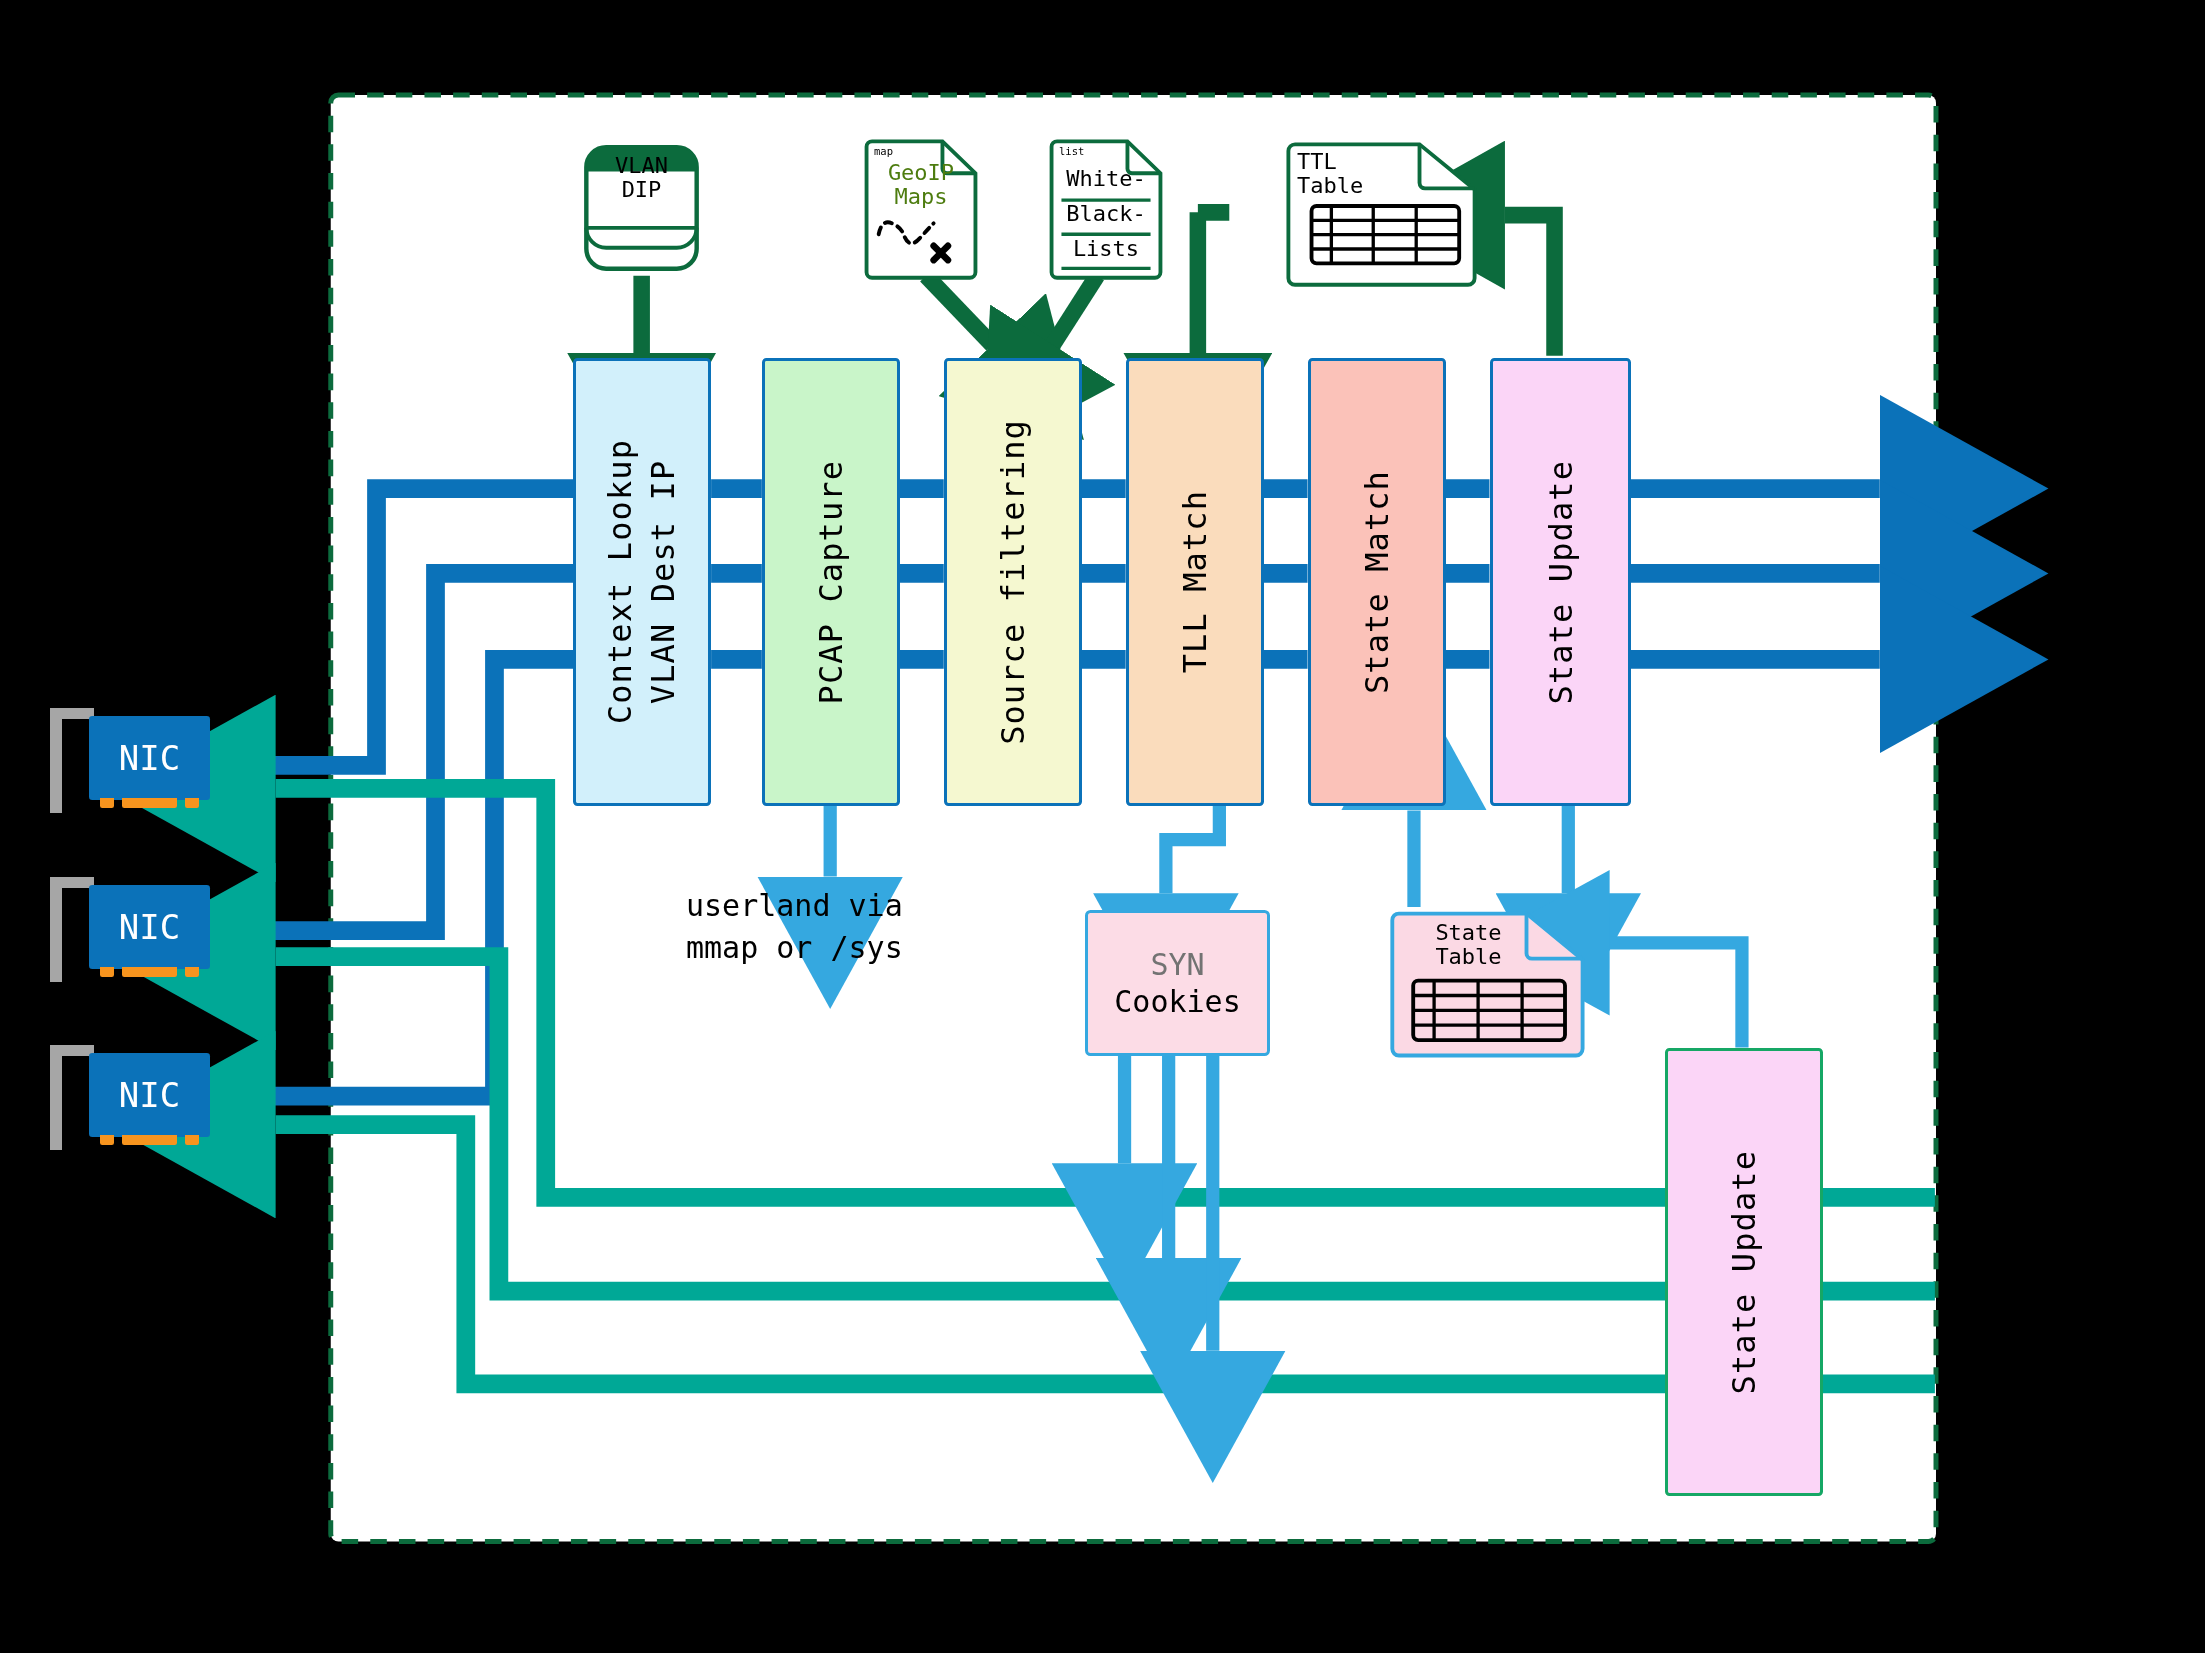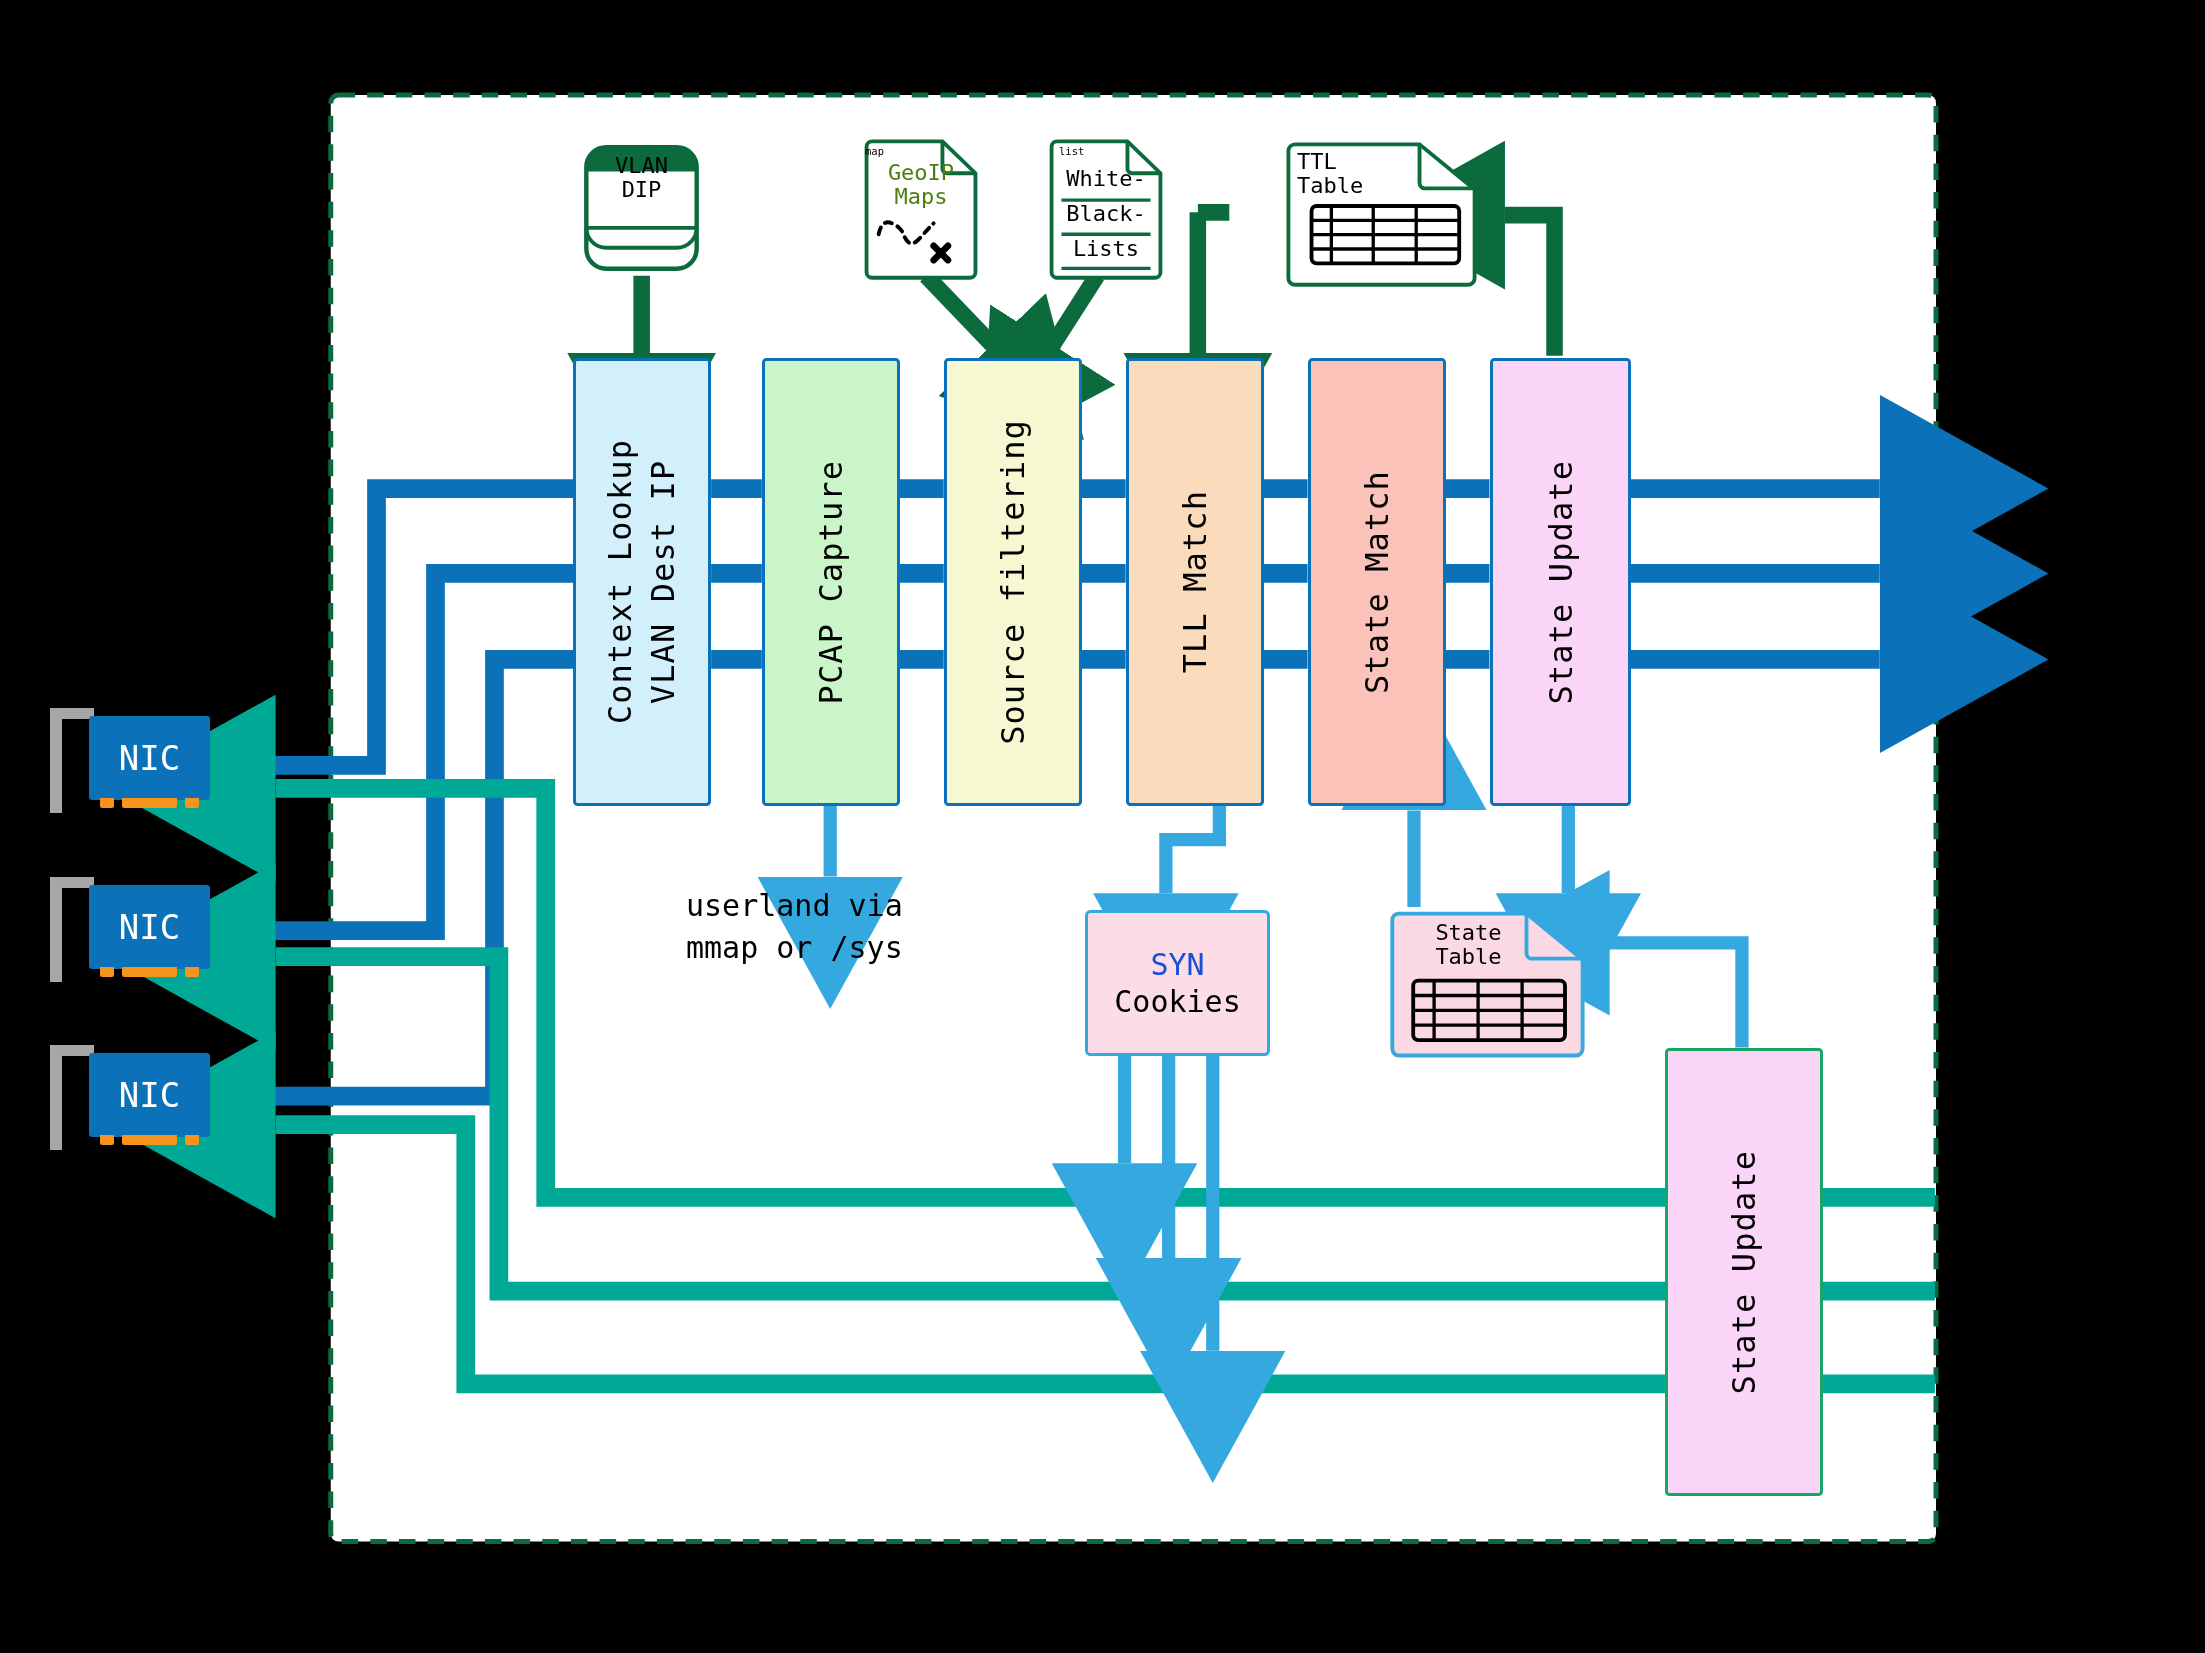--- a/index.html
+++ b/index.html
@@ -153,21 +153,21 @@
     </div>
   </div>
 
   <div style="position:absolute;left:863px;top:138px;width:116px;height:143px;">
     <svg viewBox="0 0 210 260" style="width:116px;height:143px;">
       <path d="M6 16 a10 10 0 0 1 10 -10 h128 l60 58 v180 a10 10 0 0 1 -10 10 H16 a10 10 0 0 1 -10 -10 z" fill="#ffffff" stroke="#0c6b3d" stroke-width="7"></path>
       <path d="M144 6 v50 a8 8 0 0 0 8 8 h52" fill="none" stroke="#0c6b3d" stroke-width="7"></path>
       <path d="M28 175 q6 -28 24 -20 t22 22 q10 26 28 6 t26 -28" fill="none" stroke="#000" stroke-width="7" stroke-dasharray="13 11" stroke-linecap="round"></path>
       <path d="M128 196 l26 26 M154 196 l-26 26" stroke="#000" stroke-width="12" stroke-linecap="round"></path>
     </svg>
-    <div style="position:absolute;left:2px;top:7.2px;font-size:10.5px;color:#000;">map</div>
+    <div style="position:absolute;left:11px;top:7.2px;font-size:10.5px;color:#000;">map</div>
     <div style="position:absolute;left:0;top:23px;width:116px;text-align:center;line-height:1.1;font-size:22px;color:#4d7c0f;">
       <div>GeoIP</div>
       <div>Maps</div>
     </div>
   </div>
 
   <div style="position:absolute;left:1048px;top:138px;width:116px;height:143px;">
     <svg viewBox="0 0 210 260" style="width:116px;height:143px;">
       <path d="M6 16 a10 10 0 0 1 10 -10 h128 l60 58 v180 a10 10 0 0 1 -10 10 H16 a10 10 0 0 1 -10 -10 z" fill="#ffffff" stroke="#0c6b3d" stroke-width="7"></path>
       <path d="M144 6 v50 a8 8 0 0 0 8 8 h52" fill="none" stroke="#0c6b3d" stroke-width="7"></path>
@@ -220,21 +220,21 @@
   <div style="position:absolute;left:1490px;top:358px;width:141px;height:448px;background:#fbd5f7;border:3.9px solid #0b72b9;border-radius:4.4px;box-sizing:border-box;display:flex;align-items:center;justify-content:center;">
     <div class="vtext" style="font-size:32px;color:#000;">State Update</div>
   </div>
 
   <div style="position:absolute;left:686px;top:885px;width:309px;text-align:left;font-size:30px;color:#000;line-height:1.4;">
     <div>userland via</div>
     <div>mmap or /sys</div>
   </div>
 
   <div style="position:absolute;left:1085px;top:910px;width:185px;height:146px;background:#fcdce6;border:3.9px solid #35a8e0;border-radius:5.5px;box-sizing:border-box;display:flex;flex-direction:column;align-items:center;justify-content:center;line-height:1.25;">
-    <span style="font-size:30px;color:#1d4ed8;">SYN</span>
+    <span style="font-size:30px;color:#737373;">SYN</span>
     <span style="font-size:30px;color:#000;">Cookies</span>
   </div>
 
   <div style="position:absolute;left:1389px;top:910px;width:198px;height:149px;">
     <svg viewBox="0 0 360 270" style="width:198px;height:149px;">
       <path d="M6 18 a12 12 0 0 1 12 -12 h232 l102 84 v162 a12 12 0 0 1 -12 12 H18 a12 12 0 0 1 -12 -12 z" fill="#fbd9e4" stroke="#35a8e0" stroke-width="7"></path>
       <path d="M250 6 v72 a10 10 0 0 0 10 10 h92" fill="none" stroke="#35a8e0" stroke-width="7"></path>
       <rect x="44" y="128" width="276" height="108" rx="9" fill="none" stroke="#000" stroke-width="7"></rect>
       <path d="M44 155 H320 M44 182 H320 M44 209 H320" stroke="#000" stroke-width="6"></path>
       <path d="M82 128 V236 M162 128 V236 M242 128 V236" stroke="#000" stroke-width="6"></path>

